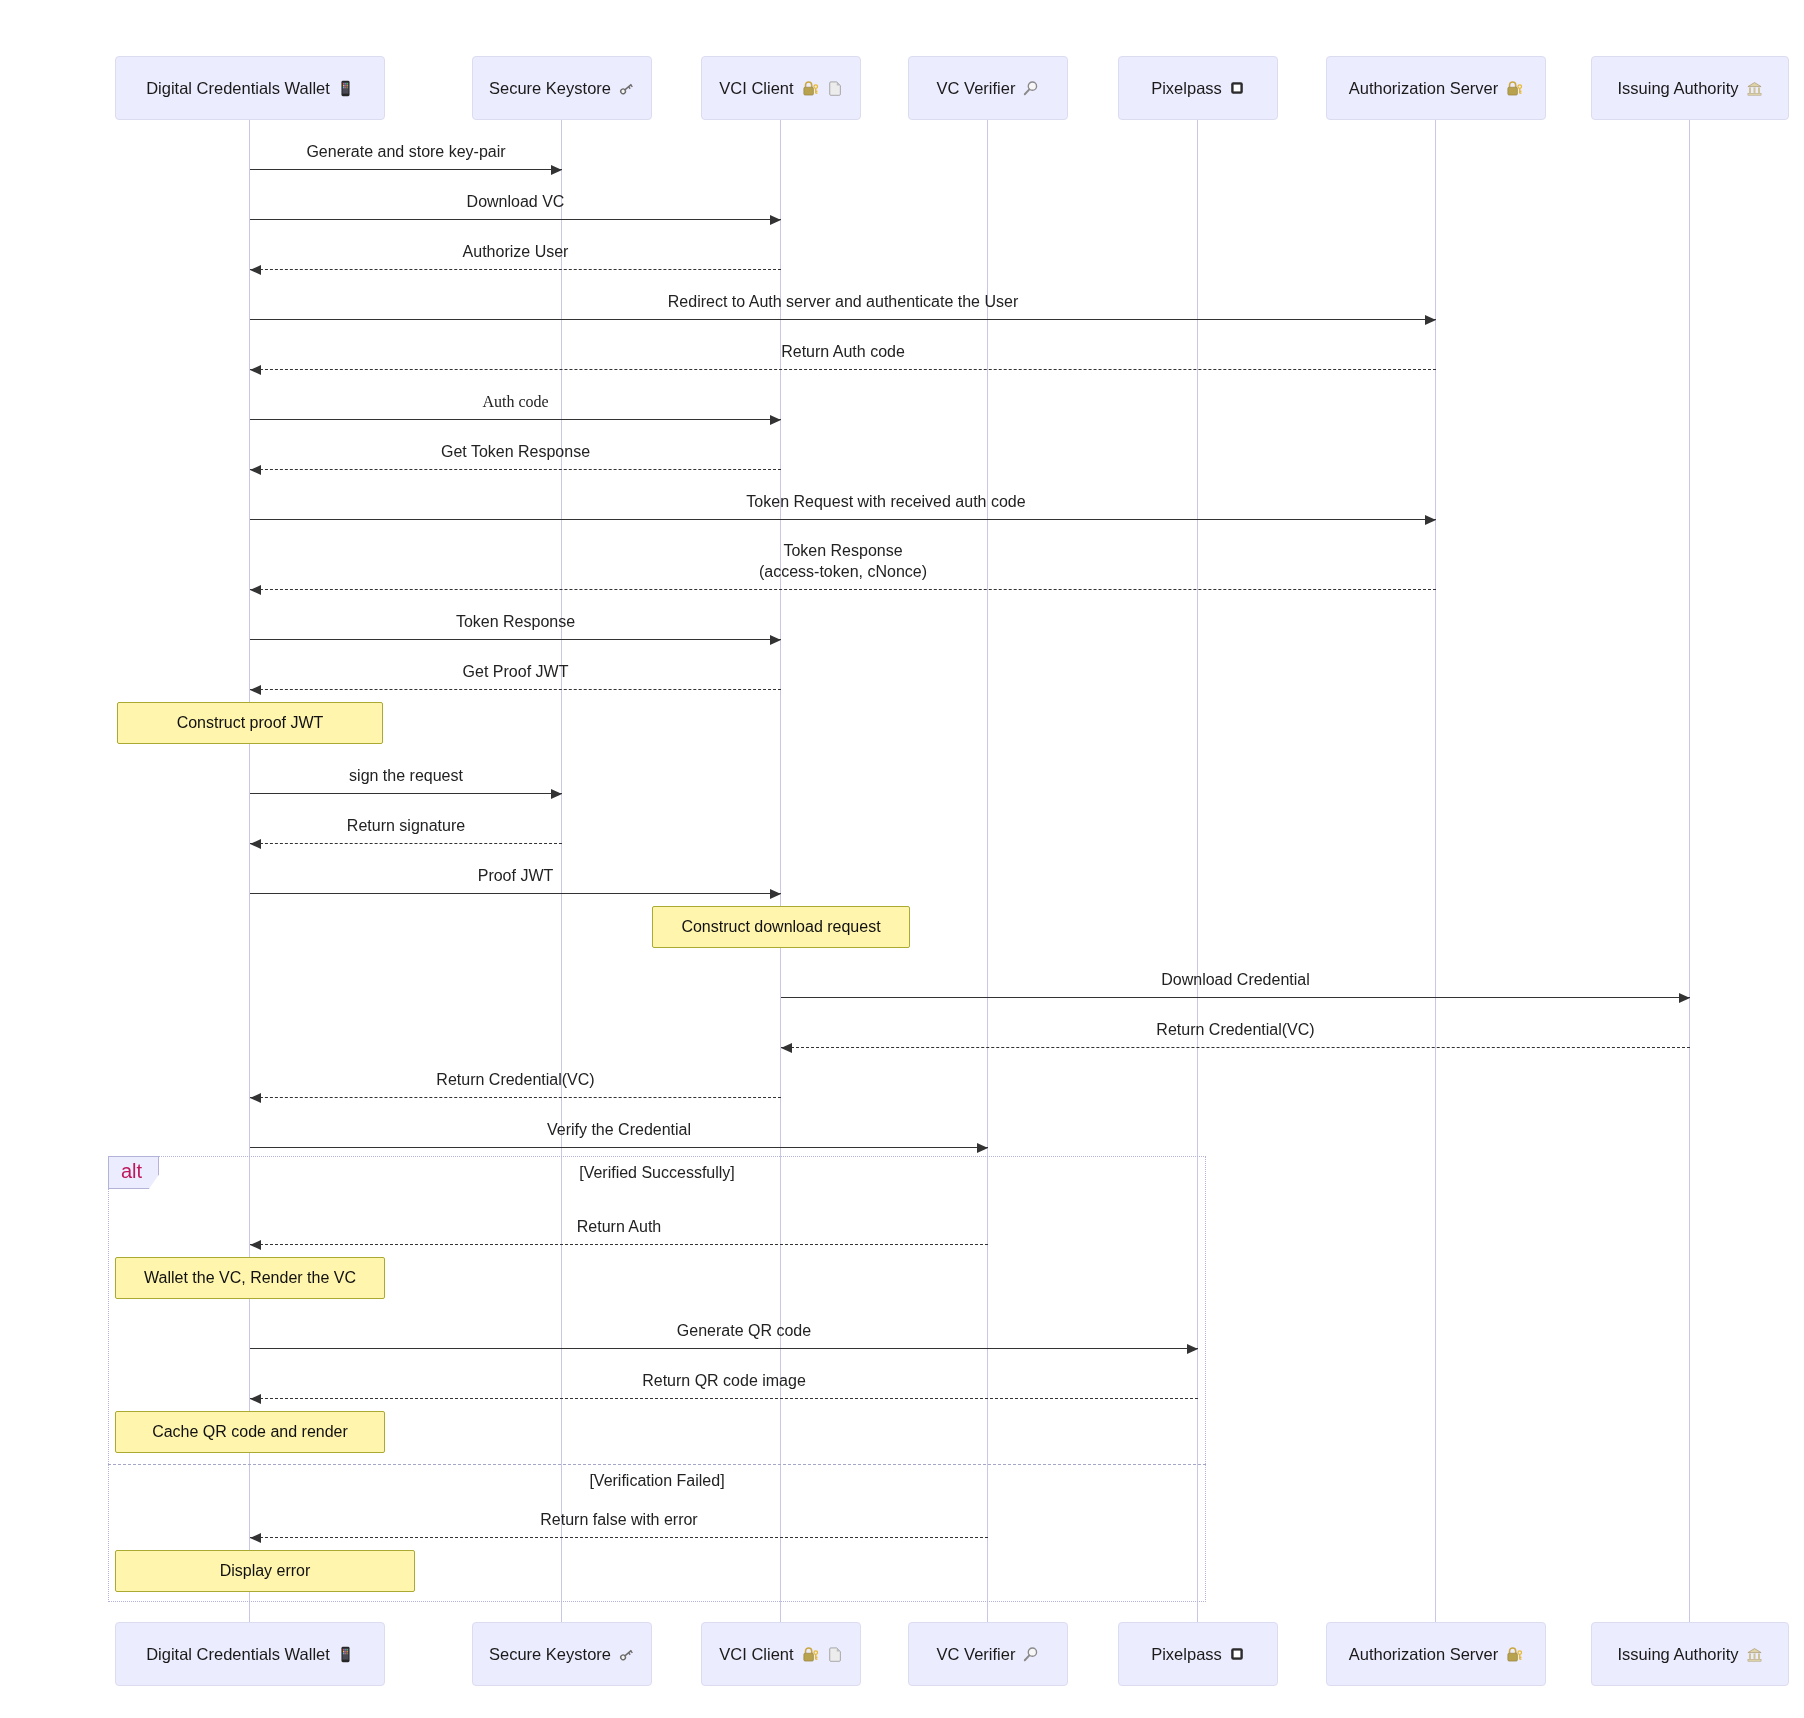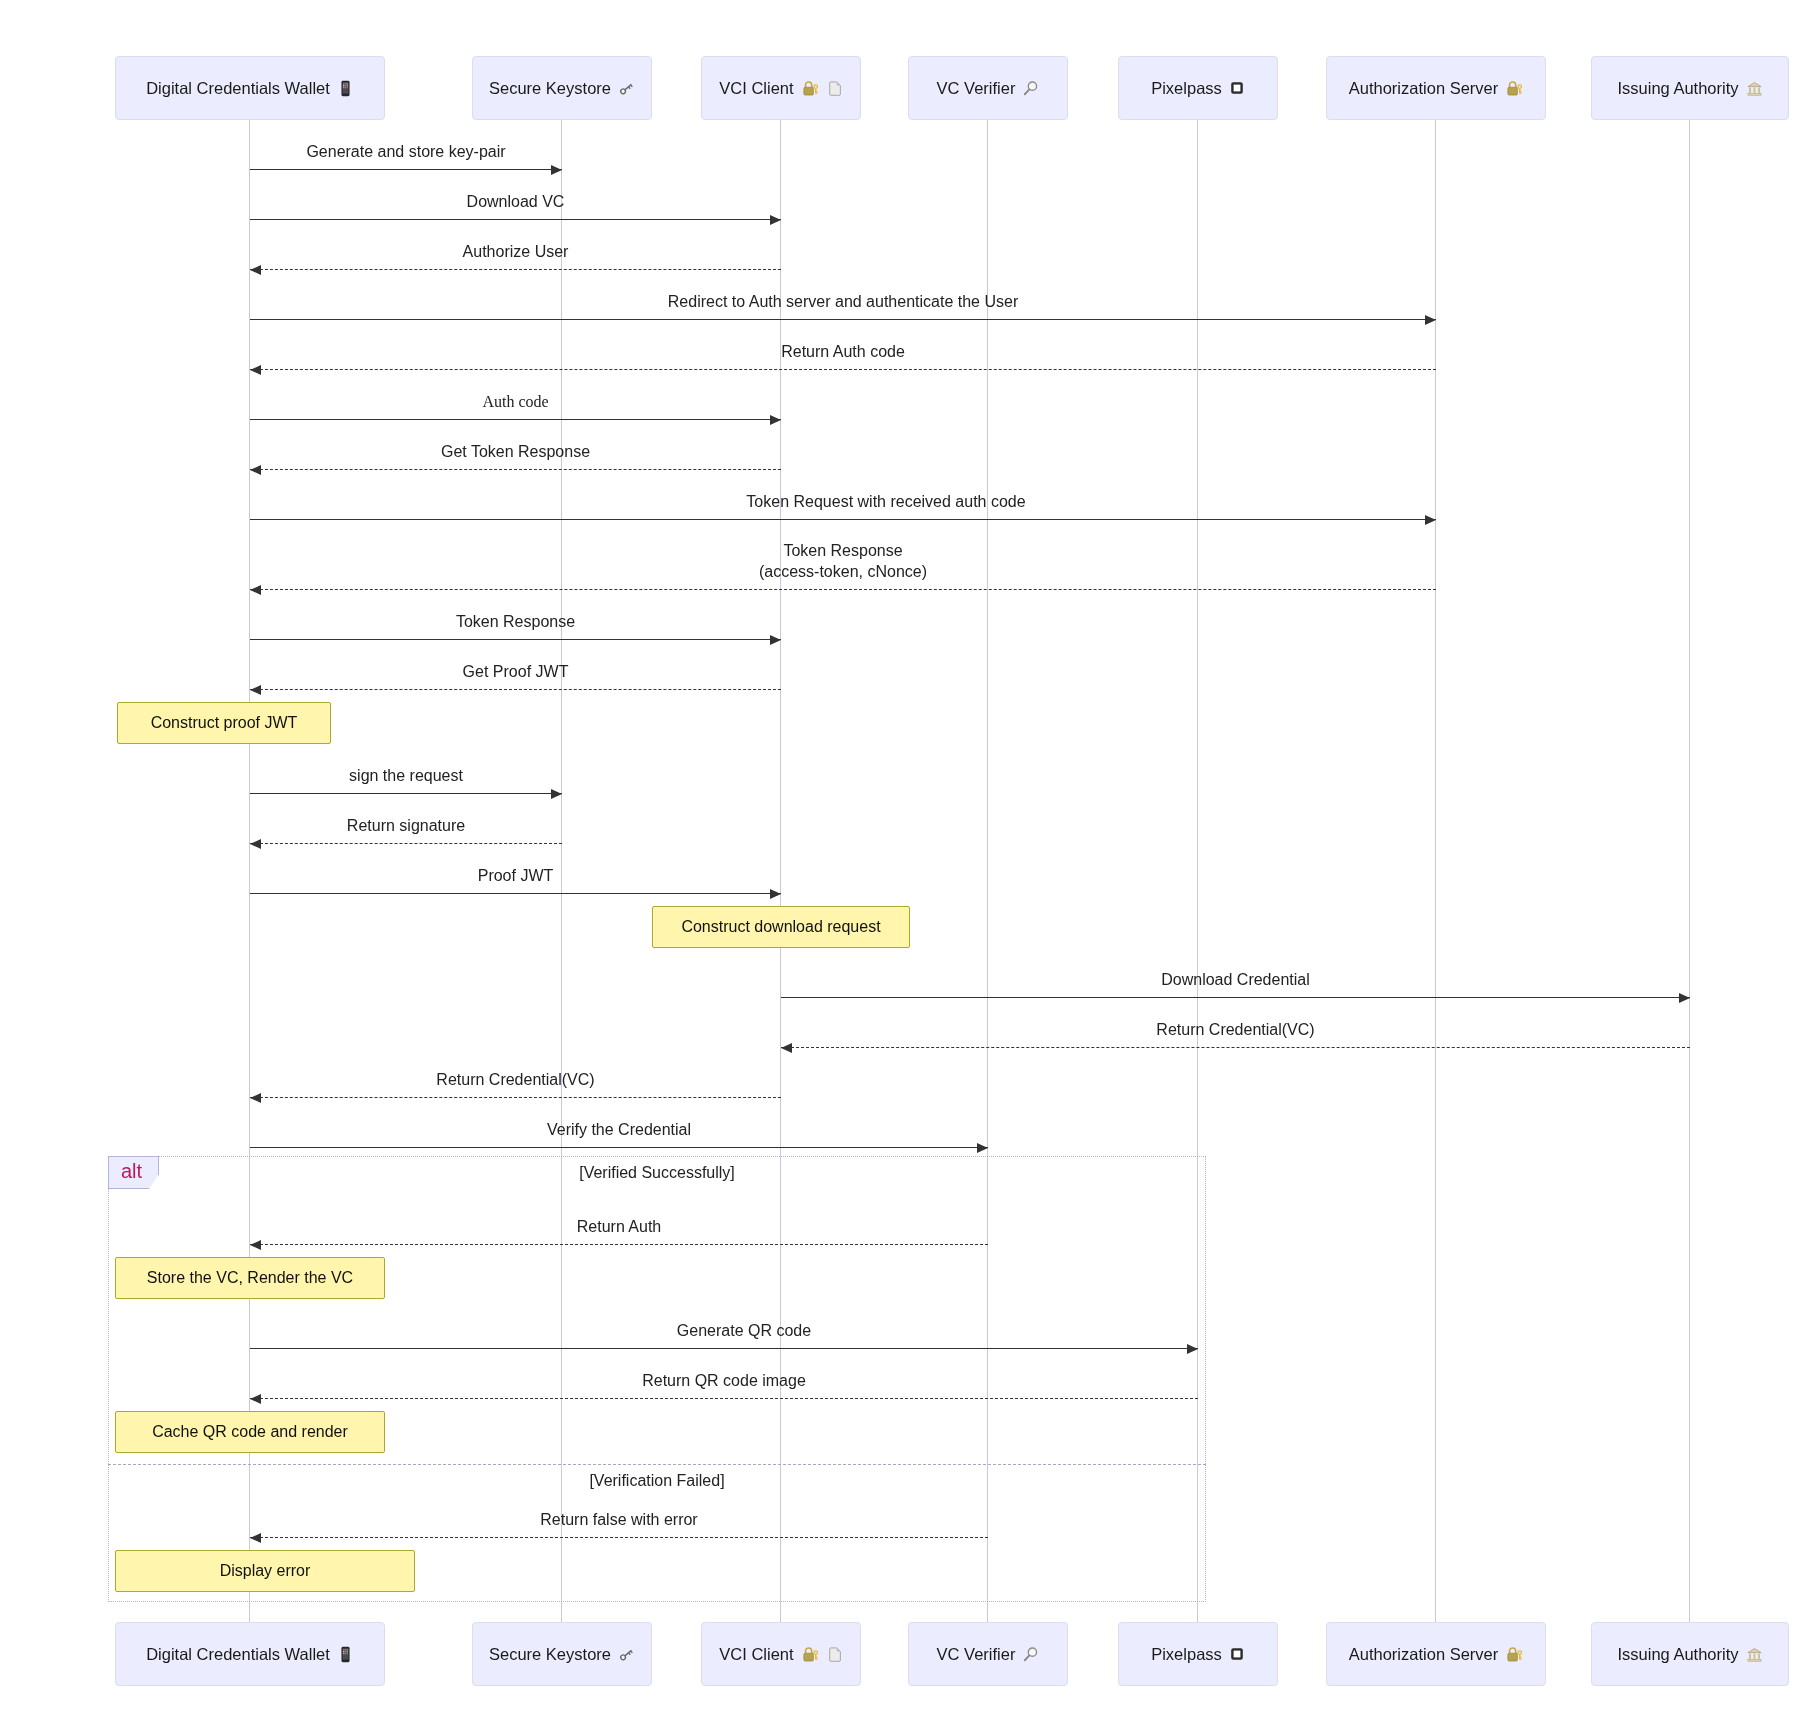--- a/index.html
+++ b/index.html
@@ -268,21 +268,21 @@
     <div class="msg-line dashed" style="left: 250px; top: 589px; width: 1186px;"></div>
     <div class="arrow-head left" style="left: 250px; top: 585px;"></div>
     <div class="msg-label" style="left: 843px; top: 540px;">Token Response
 (access-token, cNonce)</div>
     <div class="msg-line solid" style="left: 250px; top: 639px; width: 531px;"></div>
     <div class="arrow-head right" style="left: 770px; top: 635px;"></div>
     <div class="msg-label" style="left: 515.5px; top: 611px;">Token Response</div>
     <div class="msg-line dashed" style="left: 250px; top: 689px; width: 531px;"></div>
     <div class="arrow-head left" style="left: 250px; top: 685px;"></div>
     <div class="msg-label" style="left: 515.5px; top: 661px;">Get Proof JWT</div>
-    <div class="note" style="left: 117px; top: 702px; width: 214px; height: 42px;">Construct proof JWT</div>
+    <div class="note" style="left: 117px; top: 702px; width: 266px; height: 42px;">Construct proof JWT</div>
     <div class="msg-line solid" style="left: 250px; top: 793px; width: 312px;"></div>
     <div class="arrow-head right" style="left: 551px; top: 789px;"></div>
     <div class="msg-label" style="left: 406px; top: 765px;">sign the request</div>
     <div class="msg-line dashed" style="left: 250px; top: 843px; width: 312px;"></div>
     <div class="arrow-head left" style="left: 250px; top: 839px;"></div>
     <div class="msg-label" style="left: 406px; top: 815px;">Return signature</div>
     <div class="msg-line solid" style="left: 250px; top: 893px; width: 531px;"></div>
     <div class="arrow-head right" style="left: 770px; top: 889px;"></div>
     <div class="msg-label" style="left: 515.5px; top: 865px;">Proof JWT</div>
     <div class="note" style="left: 652px; top: 906px; width: 258px; height: 42px;">Construct download request</div>
@@ -294,21 +294,21 @@
     <div class="msg-label" style="left: 1235.5px; top: 1019px;">Return Credential(VC)</div>
     <div class="msg-line dashed" style="left: 250px; top: 1097px; width: 531px;"></div>
     <div class="arrow-head left" style="left: 250px; top: 1093px;"></div>
     <div class="msg-label" style="left: 515.5px; top: 1069px;">Return Credential(VC)</div>
     <div class="msg-line solid" style="left: 250px; top: 1147px; width: 738px;"></div>
     <div class="arrow-head right" style="left: 977px; top: 1143px;"></div>
     <div class="msg-label" style="left: 619px; top: 1119px;">Verify the Credential</div>
     <div class="msg-line dashed" style="left: 250px; top: 1244px; width: 738px;"></div>
     <div class="arrow-head left" style="left: 250px; top: 1240px;"></div>
     <div class="msg-label" style="left: 619px; top: 1216px;">Return Auth</div>
-    <div class="note" style="left: 115px; top: 1257px; width: 270px; height: 42px;">Store the VC, Render the VC</div>
+    <div class="note" style="left: 115px; top: 1257px; width: 270px; height: 42px;">Wallet the VC, Render the VC</div>
     <div class="msg-line solid" style="left: 250px; top: 1348px; width: 948px;"></div>
     <div class="arrow-head right" style="left: 1187px; top: 1344px;"></div>
     <div class="msg-label" style="left: 744px; top: 1320px;">Generate QR code</div>
     <div class="msg-line dashed" style="left: 250px; top: 1398px; width: 948px;"></div>
     <div class="arrow-head left" style="left: 250px; top: 1394px;"></div>
     <div class="msg-label" style="left: 724px; top: 1370px;">Return QR code image</div>
     <div class="note" style="left: 115px; top: 1411px; width: 270px; height: 42px;">Cache QR code and render</div>
     <div class="msg-line dashed" style="left: 250px; top: 1537px; width: 738px;"></div>
     <div class="arrow-head left" style="left: 250px; top: 1533px;"></div>
     <div class="msg-label" style="left: 619px; top: 1509px;">Return false with error</div>

